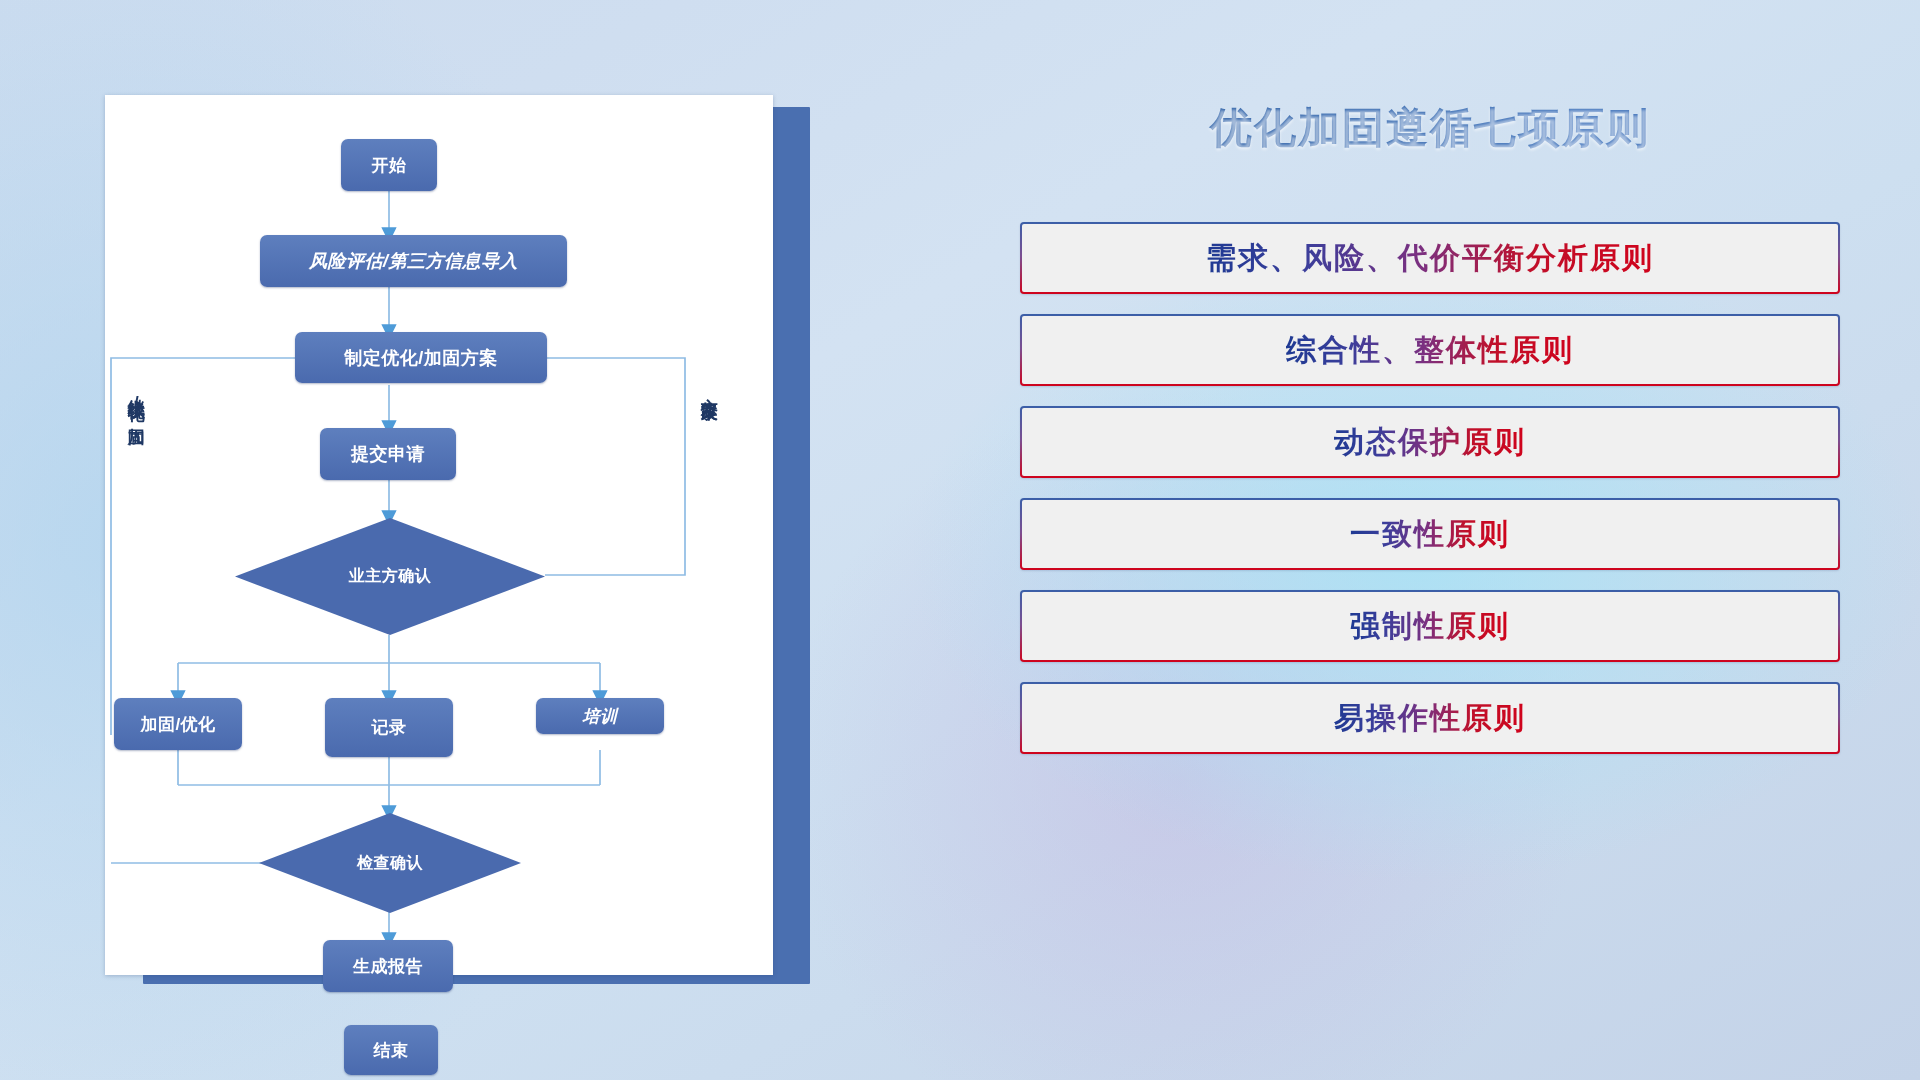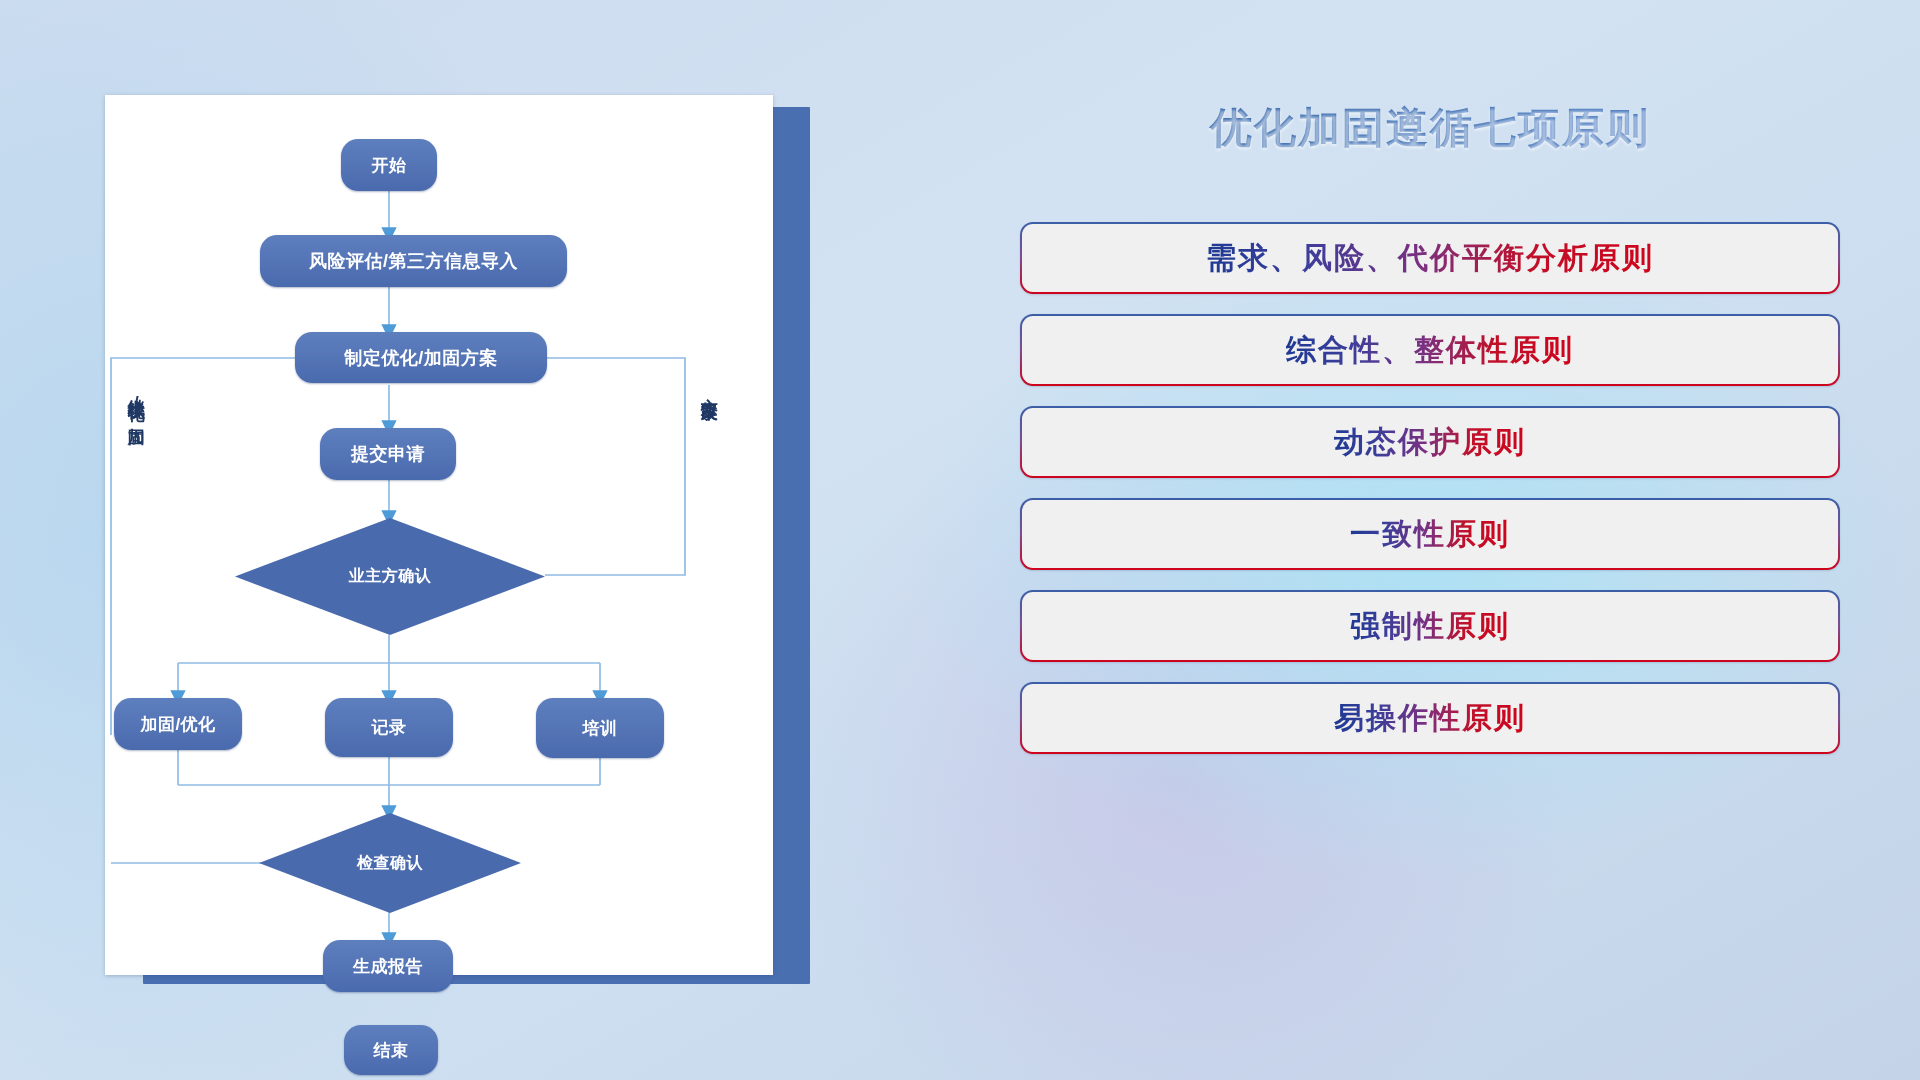--- a/index.html
+++ b/index.html
@@ -22,21 +22,21 @@
   #flow-card{
     position:absolute; left:105px; top:95px; width:668px; height:880px;
     background:#ffffff;
     box-shadow:0 1px 4px rgba(40,70,120,.28);
   }
   #flow-svg{ position:absolute; left:0; top:0; width:668px; height:880px; }
 
   .node{
     position:absolute; display:flex; align-items:center; justify-content:center;
     background:linear-gradient(180deg,#5E7FBE 0%,#4A6AAE 100%);
-    color:#ffffff; border-radius:17px;
+    color:#ffffff; border-radius:7px;
     font-weight:bold; letter-spacing:.5px; white-space:nowrap;
     box-shadow:0 1px 2px rgba(30,50,100,.35);
   }
   .diamond{
     position:absolute; display:flex; align-items:center; justify-content:center;
     color:#ffffff; font-weight:bold; font-size:16px; letter-spacing:.5px;
     background:#4A6AAE;
     clip-path:polygon(50% 0%,100% 50%,50% 100%,0% 50%);
   }
   .vlabel{
@@ -53,21 +53,21 @@
     letter-spacing:2px;
     background:linear-gradient(90deg,#2E5FA3 0%,#3E6FB2 40%,#4C7CC0 70%,#3D6AAE 100%);
     -webkit-background-clip:text; background-clip:text;
     -webkit-text-fill-color:transparent; color:#35649f;
     text-shadow:0 2px 3px rgba(255,255,255,.55);
   }
   #card-list{ margin-top:66px; display:flex; flex-direction:column; gap:20px; }
   .p-card{
     position:relative; height:72px;
     background:#F0F0F0;
-    border-radius:13px;
+    border-radius:4px;
     padding:2px;
     background-image:linear-gradient(#F0F0F0,#F0F0F0),
                      linear-gradient(180deg,#3A5FA8 0%,#7B4E91 48%,#D0021B 100%);
     background-origin:border-box; background-clip:padding-box,border-box;
     border:2px solid transparent;
     display:flex; align-items:center; justify-content:center;
     box-shadow:0 1px 2px rgba(50,70,120,.18);
   }
   .p-card-label{
     font-size:30px; font-weight:bold; letter-spacing:2px;
@@ -124,21 +124,21 @@
       <line x1="284" y1="812" x2="284" y2="845" marker-end="url(#ah)"></line>
 
       <line x1="284" y1="897" x2="284" y2="930" marker-end="url(#ah)"></line>
     </g>
   </svg>
 
   <div class="node" style="left:236px; top:44px; width:96px; height:52px; font-size:17px;">
     <span>开始</span>
   </div>
 
-  <div class="node" style="left:155px; top:140px; width:307px; height:52px; font-size:18px;">
+  <div class="node" style="left:155px; top:140px; width:307px; height:52px; font-size:18px;font-style:italic;">
     <span>风险评估/第三方信息导入</span>
   </div>
 
   <div class="node" style="left:190px; top:237px; width:252px; height:51px; font-size:18px;">
     <span>制定优化/加固方案</span>
   </div>
 
   <div class="node" style="left:215px; top:333px; width:136px; height:52px; font-size:18px;">
     <span>提交申请</span>
   </div>
@@ -148,21 +148,21 @@
   </div>
 
   <div class="node" style="left:9px; top:603px; width:128px; height:52px; font-size:17px;">
     <span>加固/优化</span>
   </div>
 
   <div class="node" style="left:220px; top:603px; width:128px; height:59px; font-size:17px;">
     <span>记录</span>
   </div>
 
-  <div class="node" style="left:431px; top:603px; width:128px; height:60px; font-size:17px;">
+  <div class="node" style="left:431px; top:603px; width:128px; height:36px; font-size:17px;font-style:italic;">
     <span>培训</span>
   </div>
 
   <div class="diamond" style="left:154px; top:718px; width:262px; height:100px;">
     <span>检查确认</span>
   </div>
 
   <div class="node" style="left:218px; top:845px; width:130px; height:52px; font-size:17px;">
     <span>生成报告</span>
   </div>

